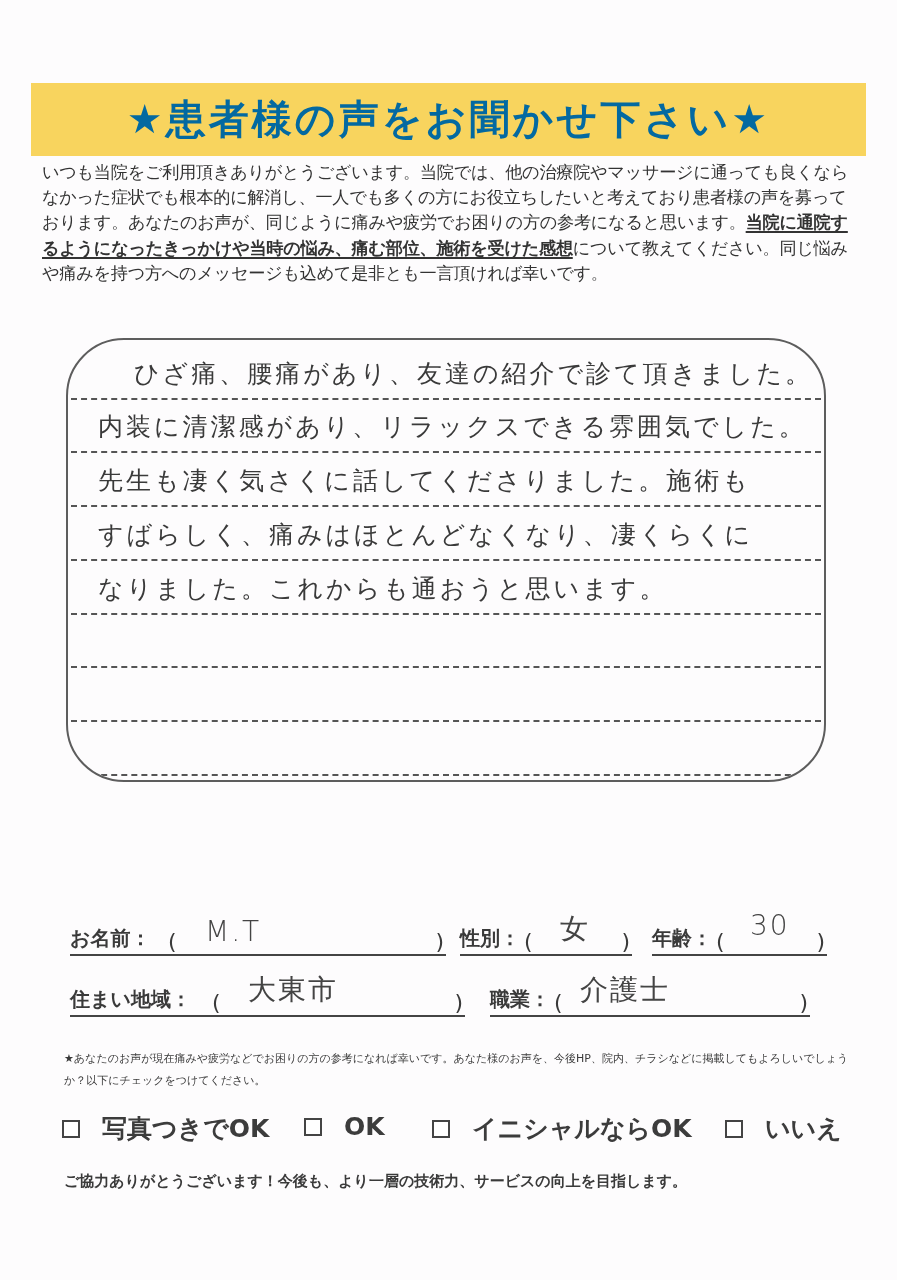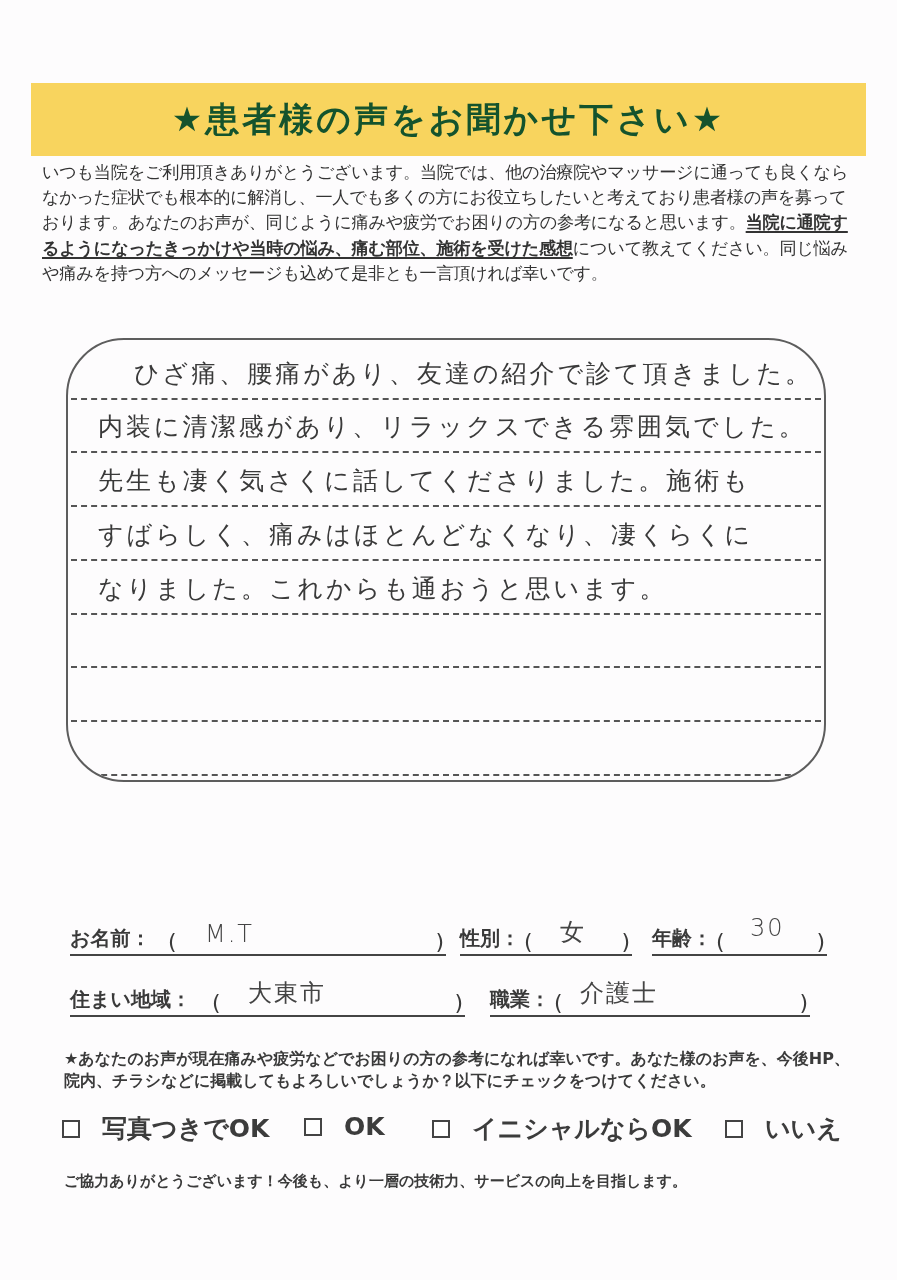--- a/index.html
+++ b/index.html
@@ -20,24 +20,24 @@
       left: 31px;
       top: 83px;
       width: 835px;
       height: 73px;
       background: #f8d45e;
       display: flex;
       align-items: center;
       justify-content: center;
     }
     .banner-title {
-      color: #14532d;
+      color: #0369a1;
       font-family: "DejaVu Sans", sans-serif;
       font-weight: bold;
-      font-size: 34px;
+      font-size: 40px;
       letter-spacing: 3px;
     }
     .intro {
       position: absolute;
       left: 42px;
       top: 160px;
       width: 820px;
       font-size: 17.2px;
       line-height: 25.2px;
       color: #333333;
@@ -94,33 +94,33 @@
     .paren {
       position: absolute;
       bottom: 0px;
       font-size: 22px;
       color: #3a3a3a;
       font-weight: normal;
     }
     .field-value {
       position: absolute;
       bottom: 6px;
-      font-size: 24px;
+      font-size: 28px;
       color: #444;
       font-weight: 300;
       letter-spacing: 2px;
     }
     .consent {
       position: absolute;
       left: 64px;
       top: 1048px;
       width: 790px;
-      font-size: 16px;
+      font-size: 11px;
       line-height: 22px;
-      font-weight: bold;
+      font-weight: normal;
       color: #3a3a3a;
     }
     .options {
       position: absolute;
       top: 1112px;
       left: 62px;
       width: 780px;
       height: 40px;
     }
     .opt {

